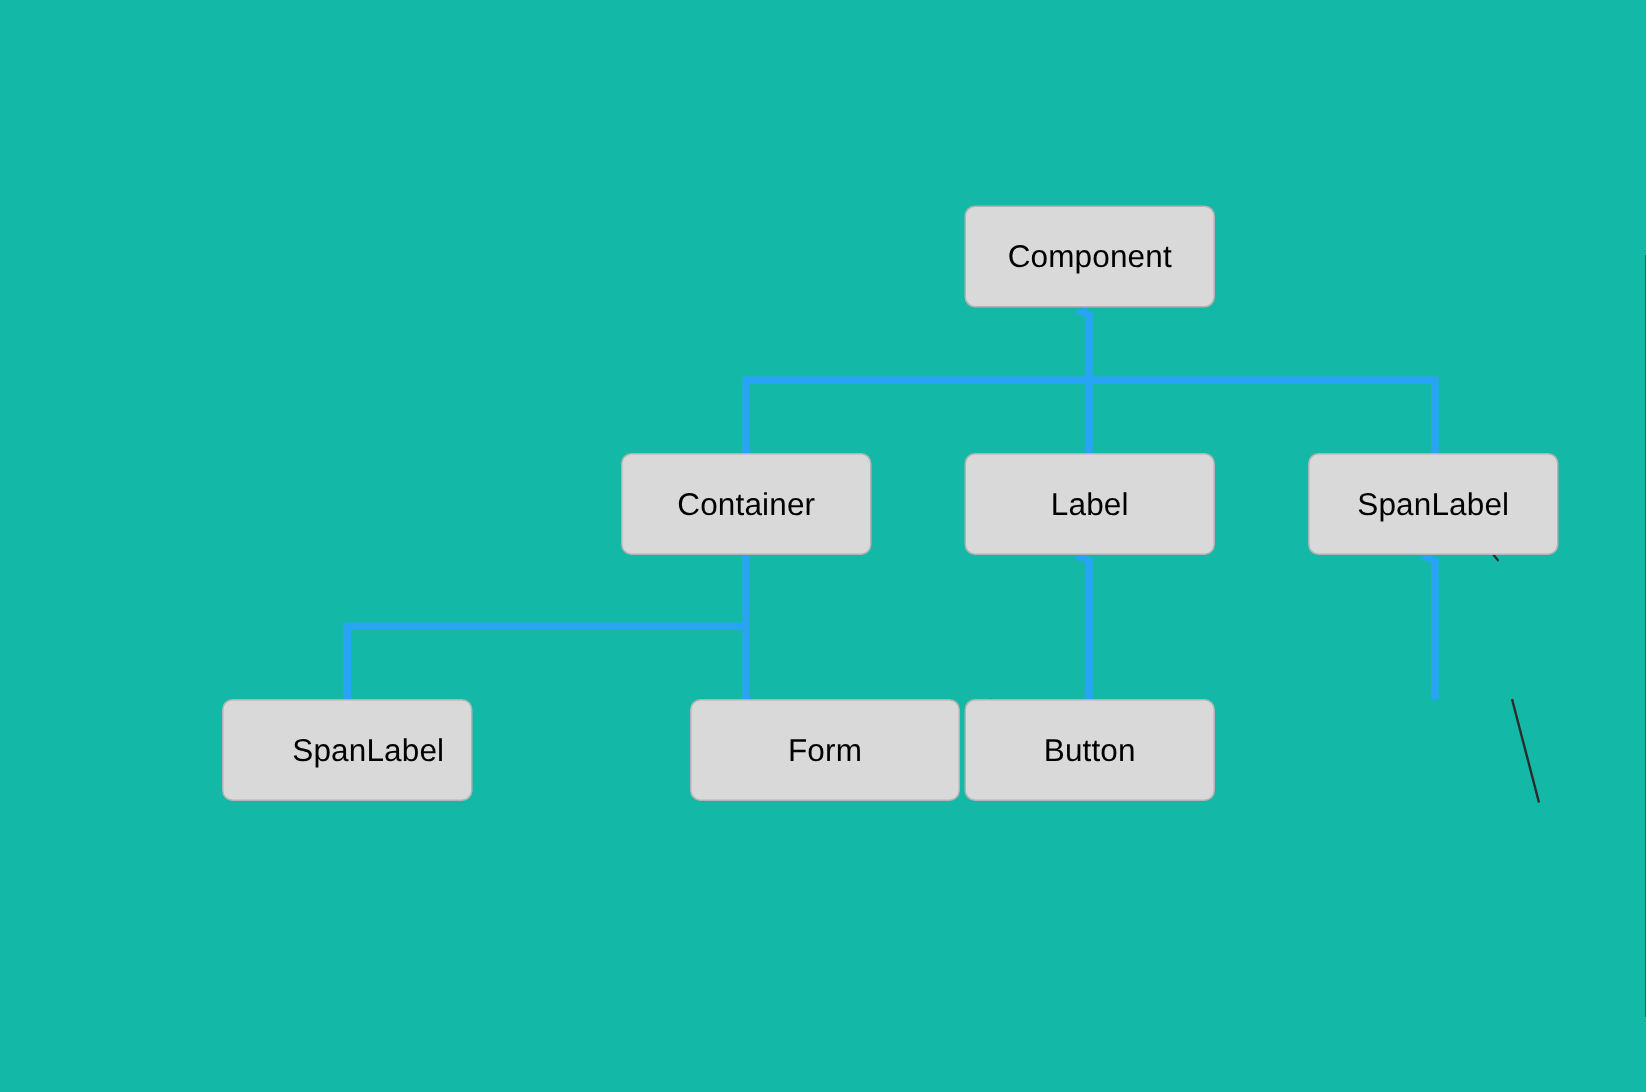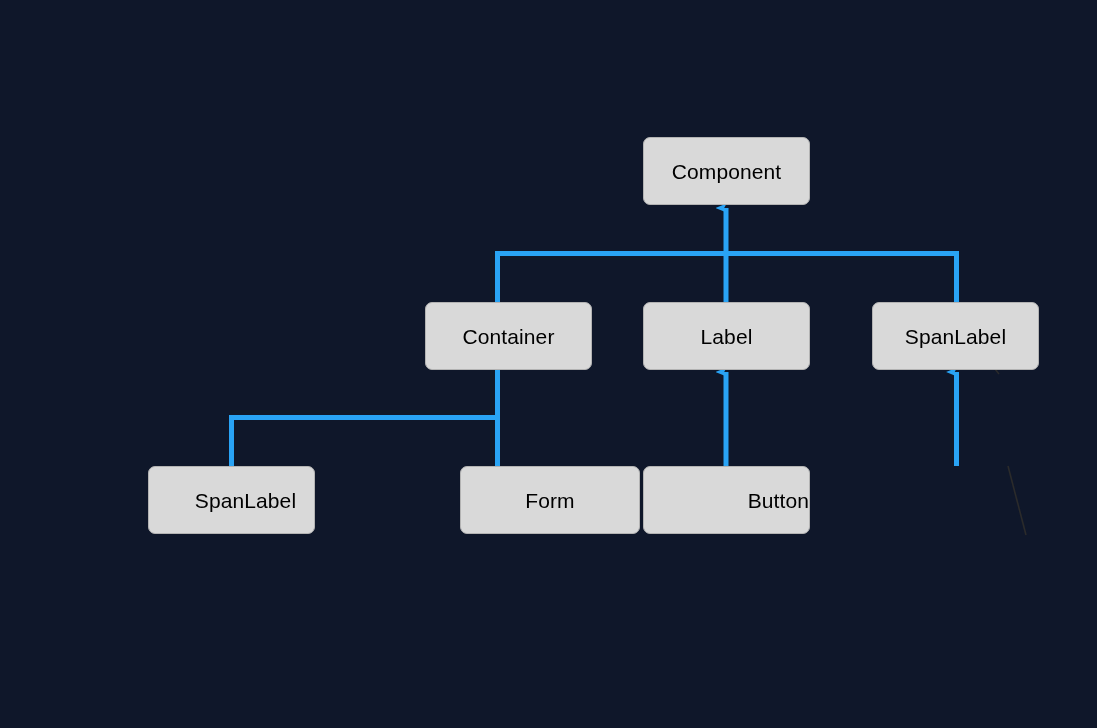--- a/index.html
+++ b/index.html
@@ -11,21 +11,21 @@
   body {
     width: 1097px;
     height: 728px;
     overflow: hidden;
     font-family: "Liberation Sans", sans-serif;
   }
   #canvas {
     position: relative;
     width: 1097px;
     height: 728px;
-    background: #0f172a;
+    background: #14b8a6;
   }
   #edge-layer {
     position: absolute;
     left: 0;
     top: 0;
     width: 1097px;
     height: 728px;
     pointer-events: none;
   }
   .node {
@@ -99,38 +99,38 @@
     </g>
     <g>
       <path d="M 995 369 L 999 374" fill="none" stroke="#2b2b2b" stroke-width="1.4"></path>
     </g>
   </svg>
 
   <div class="node" style="left:643px; top:137px; width:167px; height:68px;">
     <span class="node-label">Component</span>
   </div>
 
-  <div class="node" style="left:414px; top:302px; width:167px; height:68px;margin-left:11px;">
+  <div class="node" style="left:414px; top:302px; width:167px; height:68px;">
     <span class="node-label">Container</span>
   </div>
 
   <div class="node" style="left:643px; top:302px; width:167px; height:68px;">
     <span class="node-label">Label</span>
   </div>
 
   <div class="node" style="left:872px; top:302px; width:167px; height:68px;">
     <span class="node-label">SpanLabel</span>
   </div>
 
   <div class="node" style="left:148px; top:466px; width:167px; height:68px;padding-left:28px;">
     <span class="node-label">SpanLabel</span>
   </div>
 
   <div class="node" style="left:428px; top:466px; width:180px; height:68px;margin-left:32px;">
     <span class="node-label">Form</span>
   </div>
 
-  <div class="node" style="left:643px; top:466px; width:167px; height:68px;justify-content:flex-end;">
+  <div class="node" style="left:643px; top:466px; width:167px; height:68px;">
     <span class="node-label">Button</span>
   </div>
 
 
 </div>
 
 </body></html>

